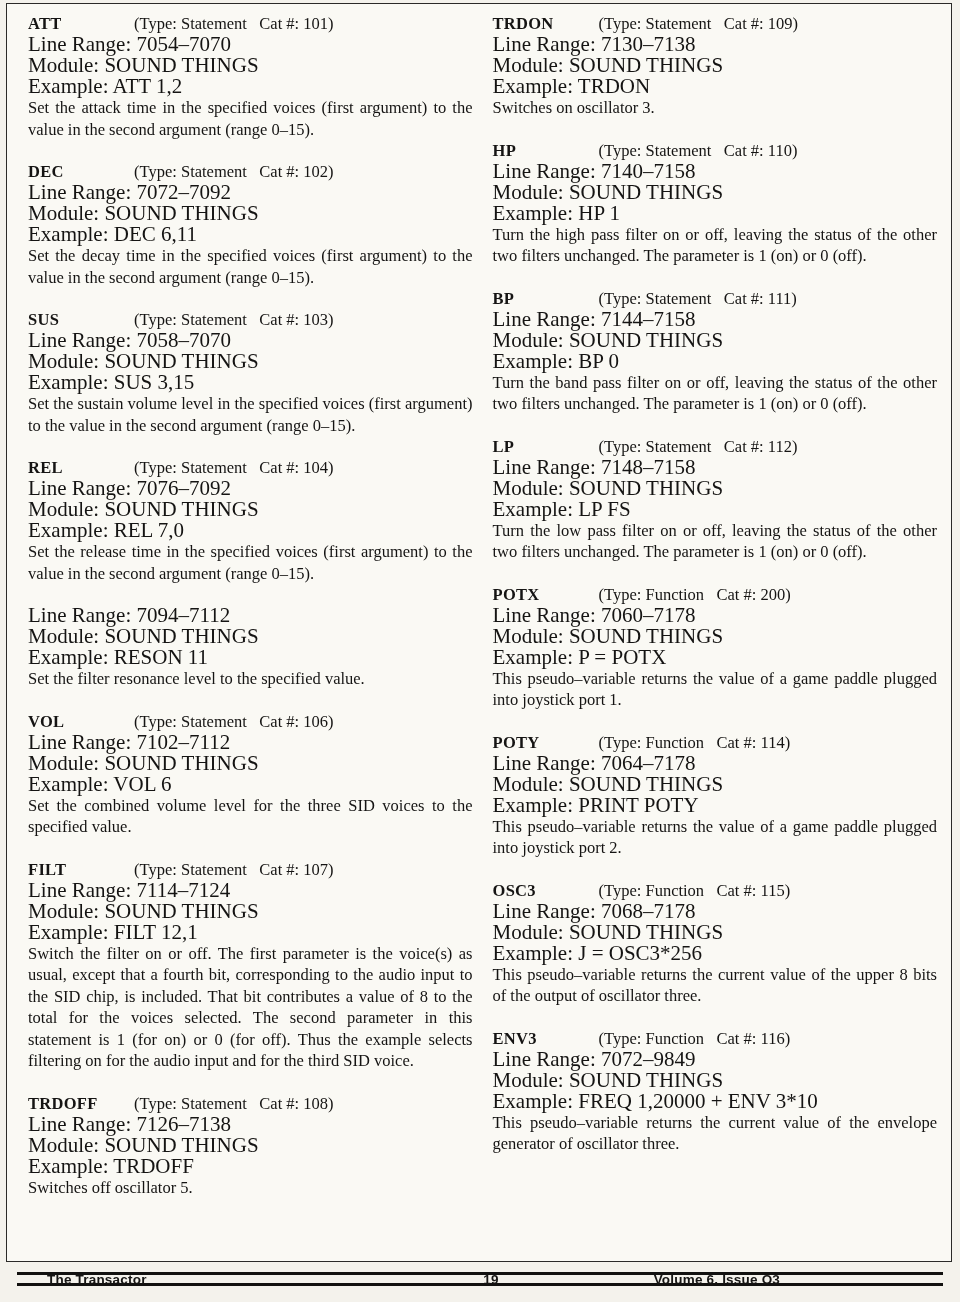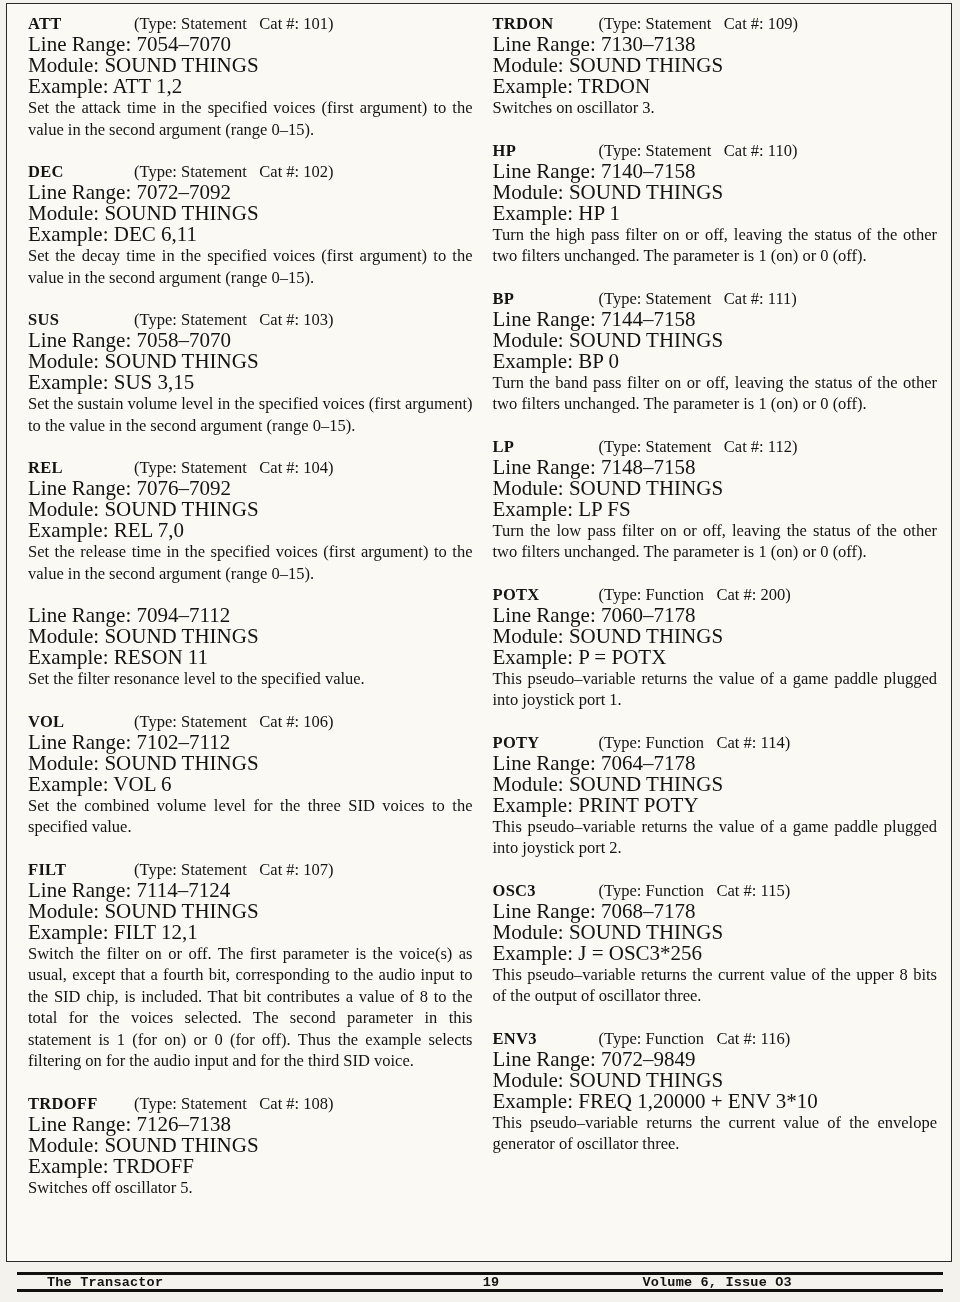--- a/index.html
+++ b/index.html
@@ -35,26 +35,26 @@
   .entry-type { white-space: pre; }
   .entry-line { font-size: 21px; line-height: 21px; }
   .entry-desc {
     font-size: 16.5px;
     line-height: 21.5px;
     text-align: justify;
   }
   .footer {
     position: absolute;
     left: 17px; top: 1272px;
-    width: 926px; height: 20px;
+    width: 926px; height: 14px;
     border-top: 3px solid #121110;
     border-bottom: 3px solid #121110;
     display: flex;
     align-items: center;
-    font-family: Liberation Mono, monospace;
+    font-family: Liberation Sans, sans-serif;
     font-weight: bold;
     font-size: 13.5px;
     letter-spacing: 0.2px;
   }
   .footer-left  { padding-left: 30px; flex: 1; text-align: left; }
   .footer-center{ flex: 0 0 auto; text-align: right; }
   .footer-right { padding-right: 8px; flex: 1; text-align: center; }
 </style>
 </head>
 <body>

